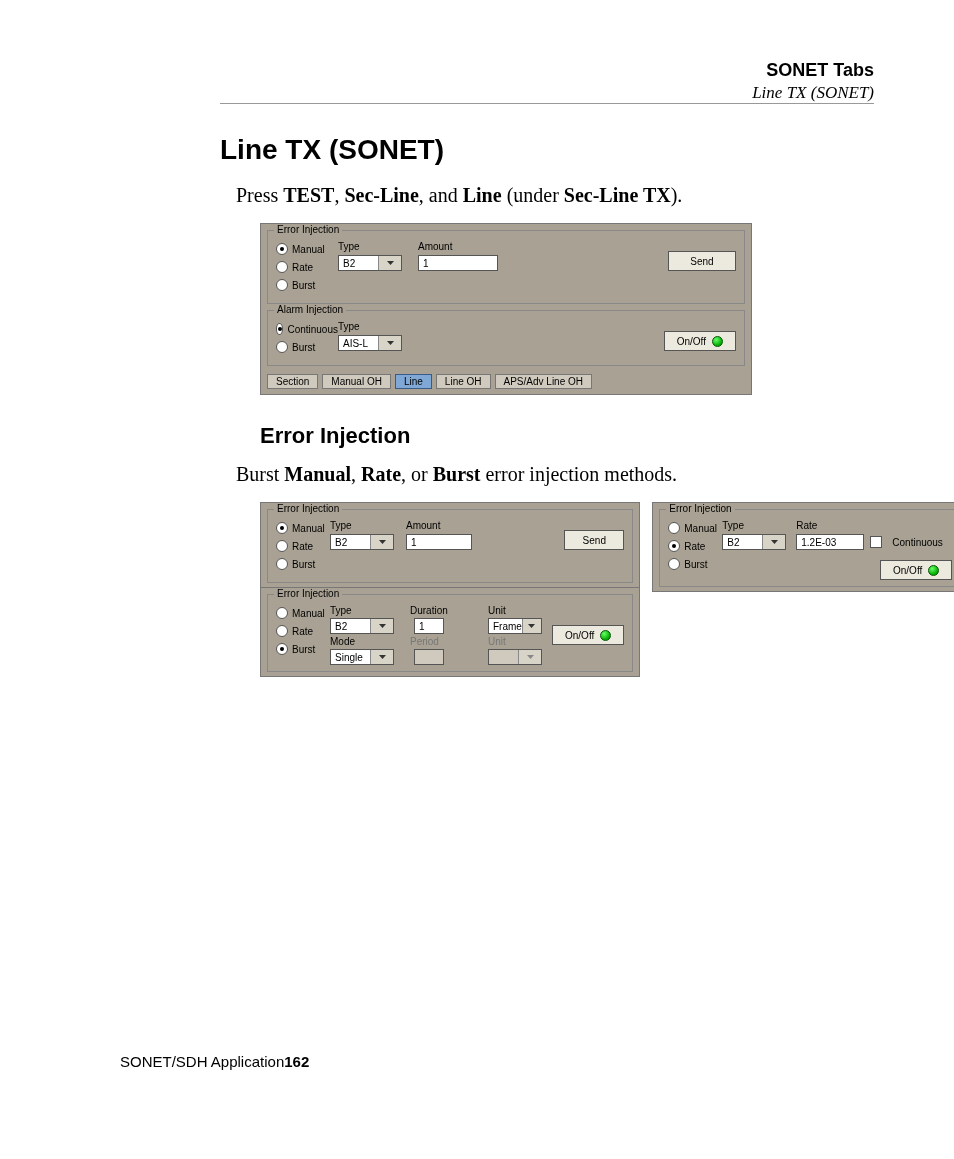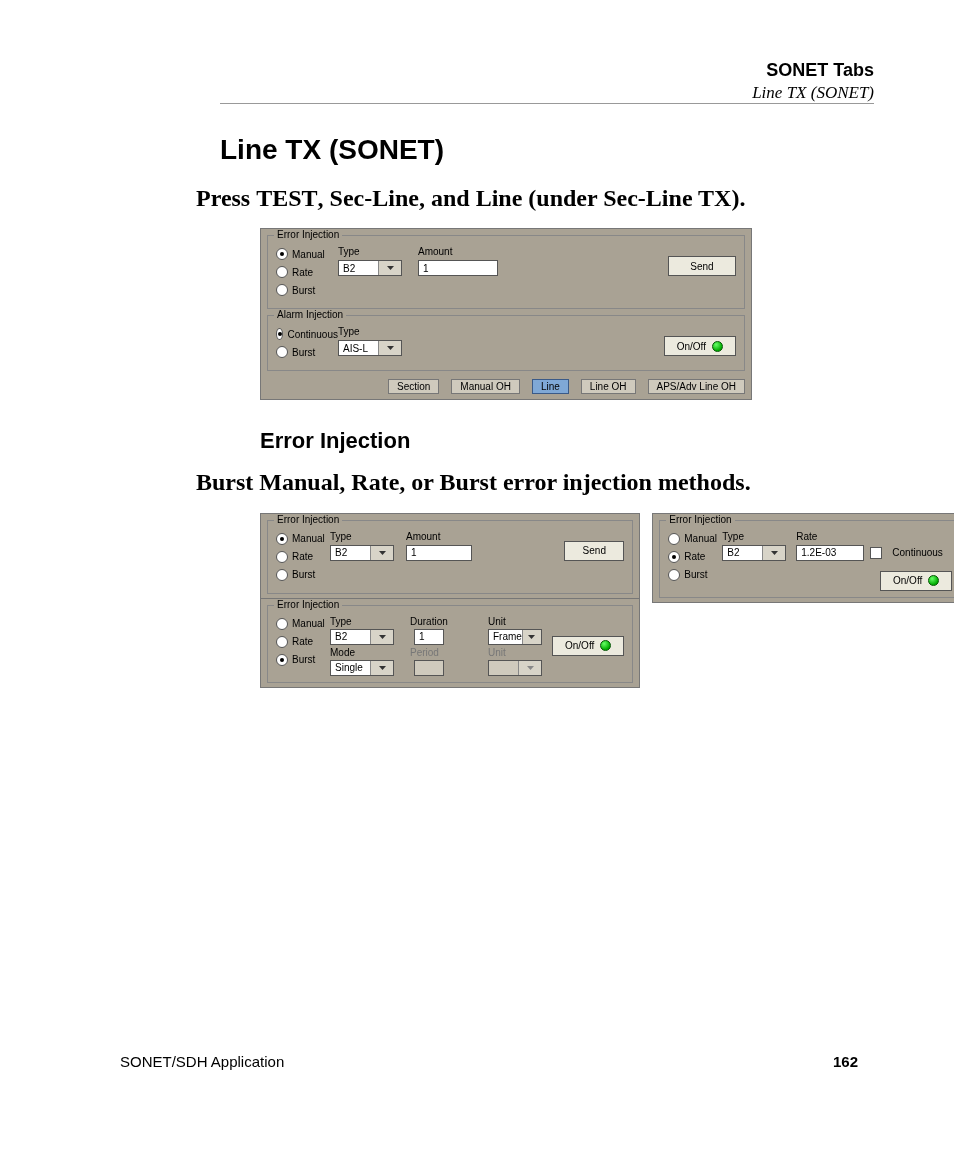--- a/index.html
+++ b/index.html
@@ -39,36 +39,35 @@
     font-size: 28px;
     margin: 20px 0 16px 100px;
   }
   h2.sub-title {
     font-family: "Segoe UI", Arial, sans-serif;
     font-weight: 700;
     font-size: 22px;
     margin: 28px 0 12px 140px;
   }
   p.body {
-    font-size: 24px;
-    margin: 8px 0 14px 76px;
+    font-size: 20px;
+    margin: 8px 0 14px 116px;
     line-height: 1.35;
-    font-weight: bold;
   }
   .bullet {
     display: flex;
     margin: 10px 0 14px 140px;
     font-size: 18px;
     line-height: 1.4;
   }
   .bullet svg { flex: 0 0 auto; margin-right: 10px; margin-top: 6px; }
   .footer {
     position: absolute;
     left: 120px; right: 96px; bottom: 30px;
-    display: flex; justify-content: space-between;
+    display: flex; 
     font-size: 15px;
     font-family: "Segoe UI", Arial, sans-serif;
   }
   .footer .pg { font-weight: 700; }
 
   
   .panel-wrap {
     margin: 6px 0 10px 140px;
   }
   .panel-row {
@@ -170,22 +169,21 @@
     margin-left: 6px;
   }
   .btn-area {
     margin-left: auto;
     display: flex;
     align-items: center;
   }
   .tabs {
     display: flex;
     padding: 4px 6px 5px 6px;
-    gap: 12px;
-    justify-content: flex-end;
+    gap: 4px;
   }
   .tab {
     border: 1px solid #777;
     background: #cfcabd;
     font-size: 10px;
     padding: 1px 8px;
   }
   .tab.active {
     background: #7fa8d6;
     border-color: #3a5a88;

